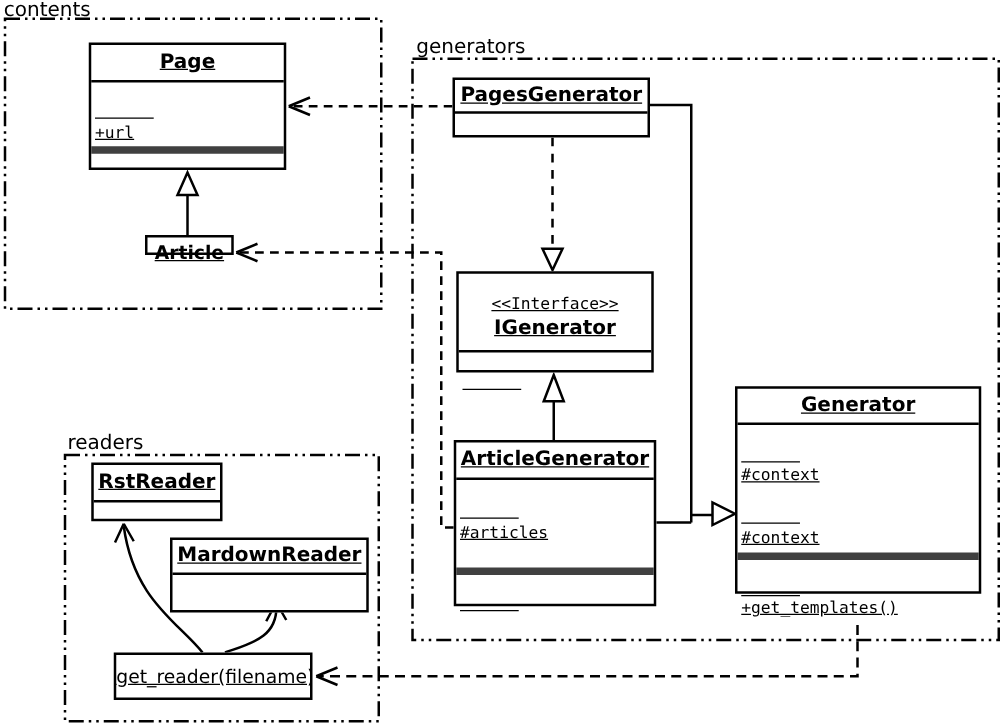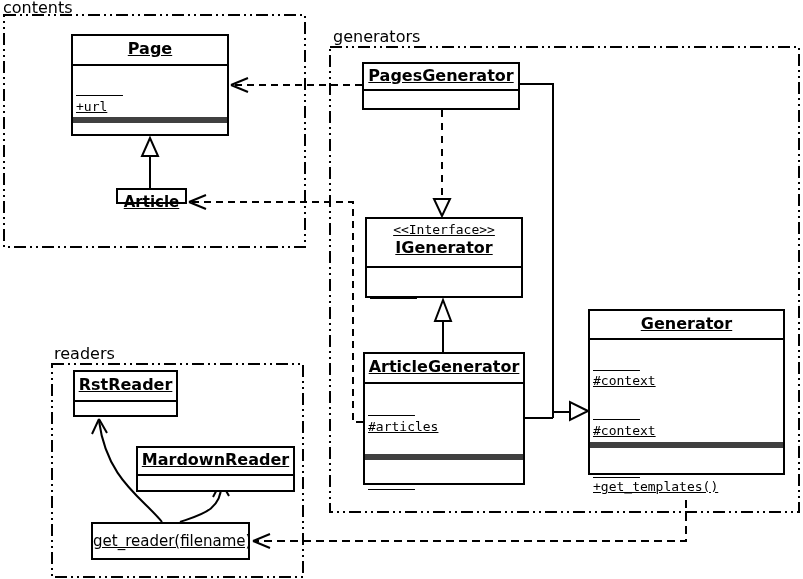--- a/index.html
+++ b/index.html
@@ -82,21 +82,21 @@
   </div>
 
   <div class="ubox" style="left:362px;top:62px;width:158px;height:48px">
     <div class="utitle" style="height:25px;line-height:23px">PagesGenerator</div>
     <div class="usec" style="height:19px;line-height:19px">
       
     </div>
   </div>
 
   <div class="ubox" style="left:365px;top:217px;width:158px;height:81px">
-    <div class="utitle" style="height:44px;padding-top:3px;line-height:normal">
+    <div class="utitle" style="height:44px;padding-top:17px;line-height:normal">
       <div class="stereotype">&lt;&lt;Interface&gt;&gt;</div>
       <div style="line-height:22px">IGenerator</div>
     </div>
     <div class="usec" style="height:33px;line-height:16.5px">
       
       
     </div>
   </div>
 
   <div class="ubox" style="left:363px;top:352px;width:162px;height:133px">
@@ -130,21 +130,21 @@
     </div>
   </div>
 
   <div class="ubox" style="left:73px;top:370px;width:105px;height:47px">
     <div class="utitle" style="height:28px;line-height:26px">RstReader</div>
     <div class="usec" style="height:15px;line-height:15px">
       
     </div>
   </div>
 
-  <div class="ubox" style="left:136px;top:446px;width:159px;height:46px">
+  <div class="ubox" style="left:136px;top:430px;width:159px;height:60px">
     <div class="utitle" style="height:26px;line-height:24px">MardownReader</div>
     <div class="usec" style="height:20px;line-height:18px">
       
     </div>
   </div>
 
   <div class="ubox" style="left:91px;top:522px;width:159px;height:38px">
     <div class="plainbox-text" style="height:34px;line-height:34px">get_reader(filename)</div>
   </div>
 

